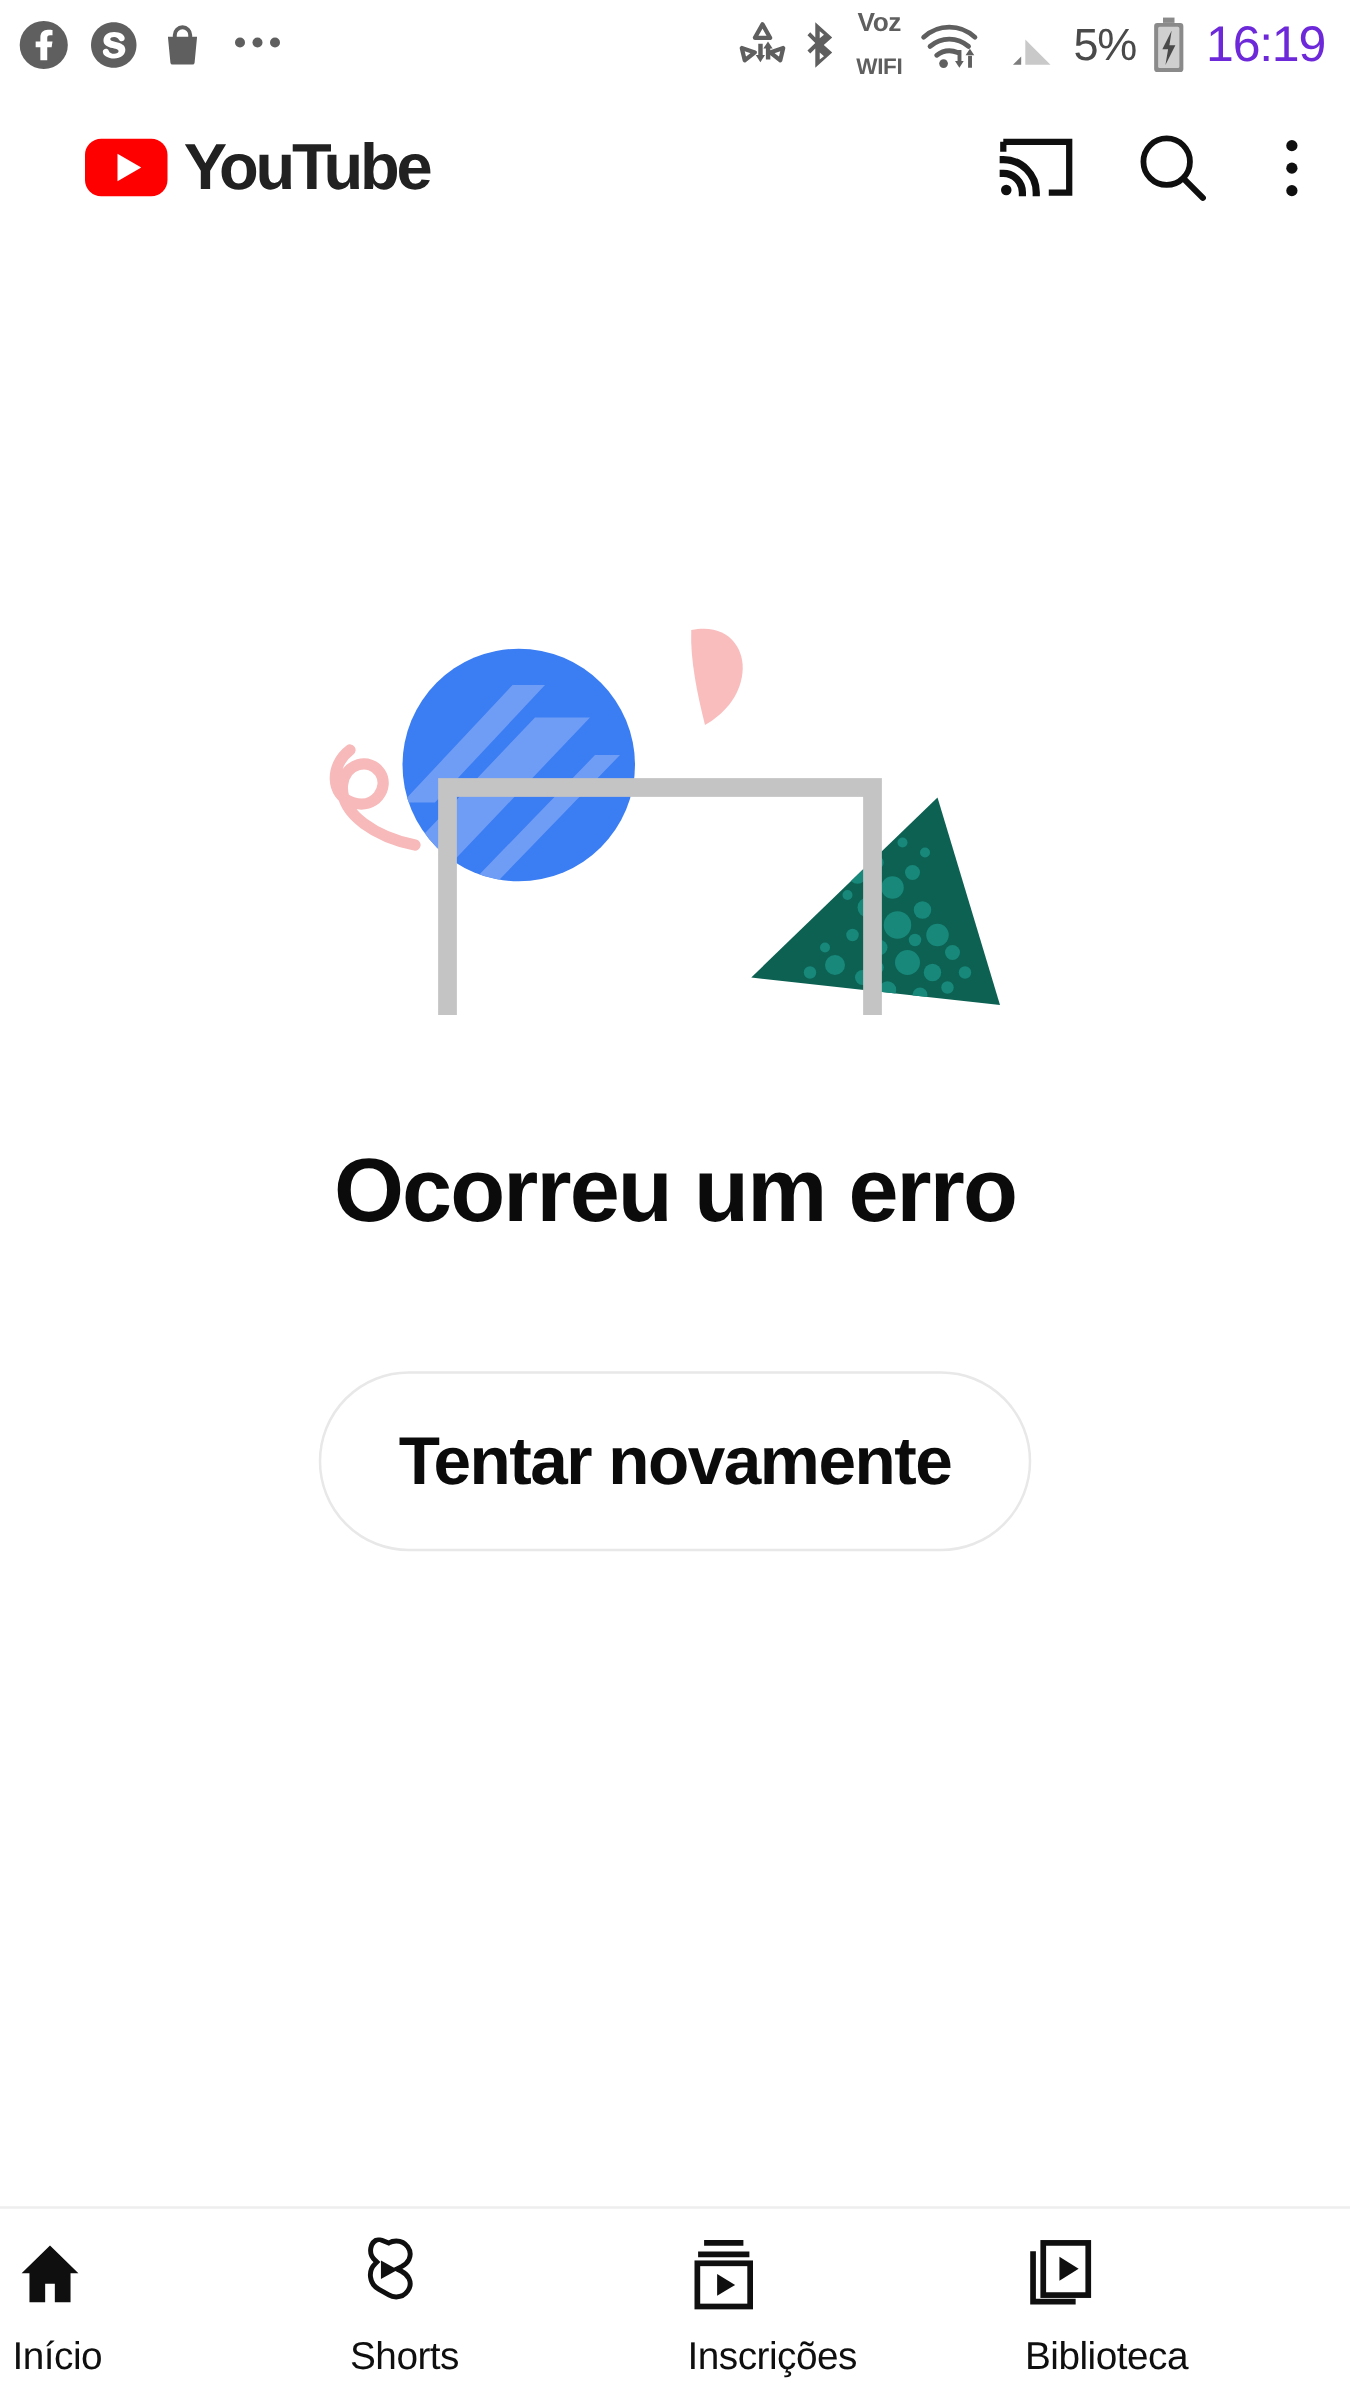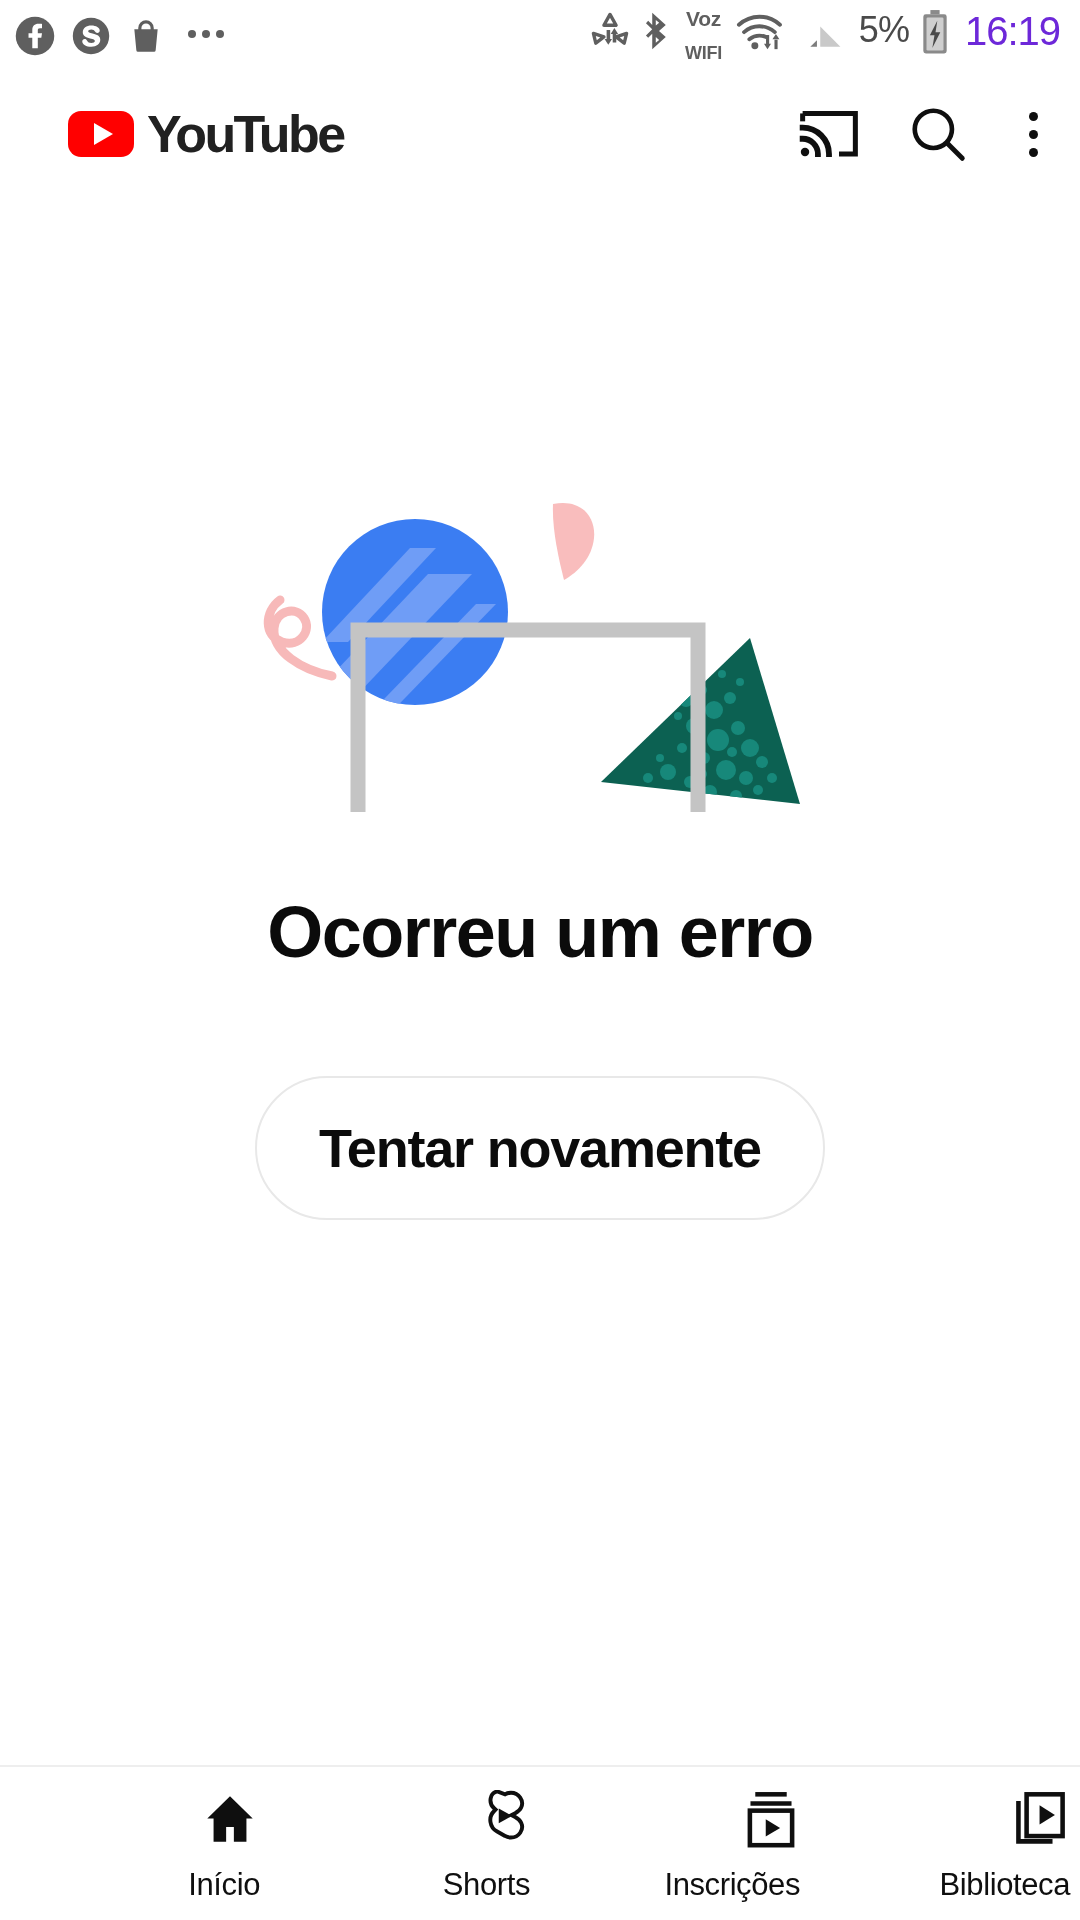--- a/index.html
+++ b/index.html
@@ -11,21 +11,21 @@
   }
   #screen { position:relative; width:1080px; height:1920px; background:#fff; }
 
   
   .statusbar {
     position:absolute; top:0; left:0; width:1080px; height:72px;
     display:flex; align-items:center; justify-content:space-between;
     padding:0 20px 0 14px;
   }
   .sb-left { display:flex; align-items:center; gap:14px; }
-  .sb-right { display:flex; gap:11px; }
+  .sb-right { display:flex; align-items:center; gap:11px; }
 
   .sb-ico { display:block; }
   .dots-more { display:flex; align-items:flex-end; gap:6px; padding-left:8px; padding-bottom:4px;}
   .dots-more i { width:8px; height:8px; border-radius:50%; background:#5f5f5f; display:block; }
 
   .voz-wifi {
     display:flex; flex-direction:column; align-items:center; justify-content:center;
     line-height:0.95; color:#5f5f5f; font-weight:bold; letter-spacing:-0.3px;
   }
   .voz-wifi .l1 { font-size:21px; }
@@ -63,41 +63,41 @@
 
   
   .errorbody {
     position:absolute; top:182px; left:0; width:1080px; height:1258px;
     display:flex; flex-direction:column; align-items:center;
   }
   .illus { position:relative; width:560px; height:330px; margin-top:300px; }
 
   .errtitle {
     font-size:72px; font-weight:bold; color:#0b0b0b;
-    letter-spacing:-1.5px; margin-top:84px; line-height:1;
+    letter-spacing:-1.5px; margin-top:105px; line-height:1;
   }
   .retrybtn {
     margin-top:108px;
     border:2px solid #e8e8e8; border-radius:72px;
     padding:0 62px; height:144px;
     display:flex; align-items:center; justify-content:center;
     background:#fff;
   }
   .retrybtn span { font-size:54px; font-weight:bold; color:#0b0b0b; letter-spacing:-1.2px; }
 
   
   .bottomnav {
     position:absolute; bottom:0; left:0; width:1080px; height:155px;
     border-top:2px solid #eeeeee; background:#fff;
     display:flex; align-items:flex-start; justify-content:space-around;
     padding-top:22px;
   }
   .navitem {
     width:250px; display:flex; flex-direction:column;
-    align-items:flex-end; gap:16px;
+    align-items:flex-start; gap:16px;
   }
   .navitem .nav-label { font-size:31px; color:#0f0f0f; letter-spacing:-0.4px; }
   .nav-ico { height:62px; display:flex; align-items:center; justify-content:center; }
 </style>
 </head>
 <body>
 
 <div id="screen">
 
   <div class="statusbar">

